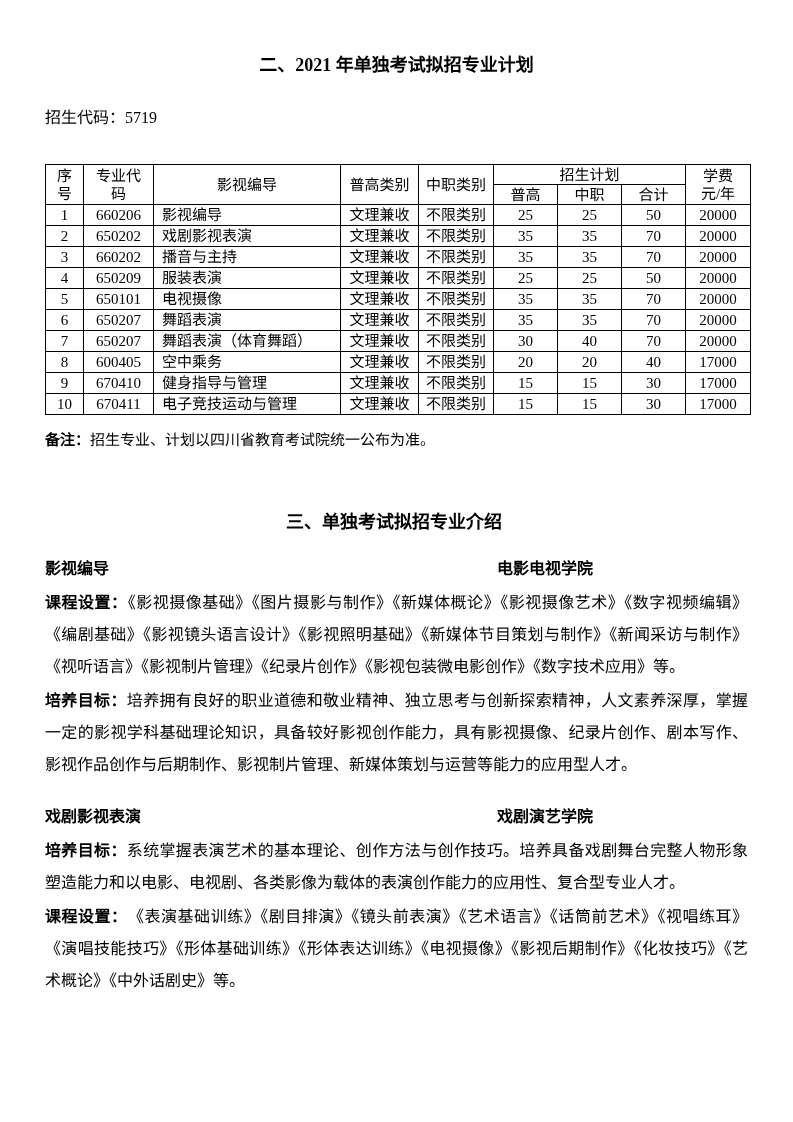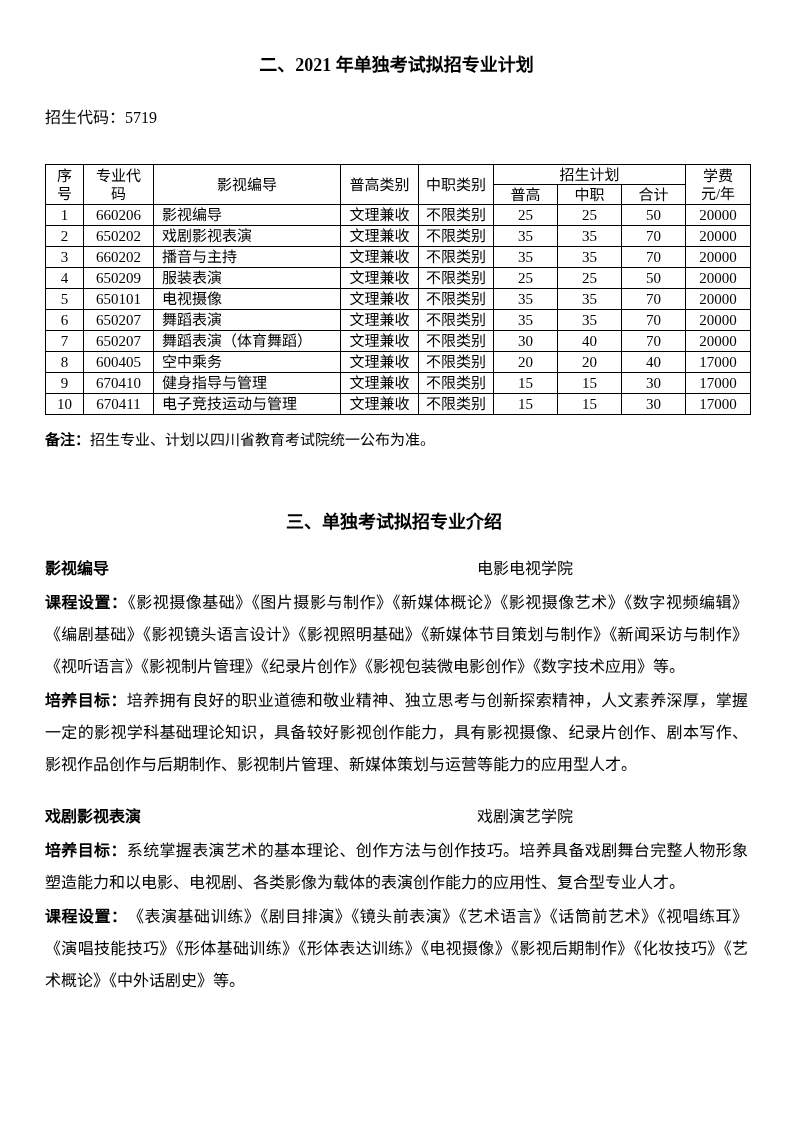--- a/index.html
+++ b/index.html
@@ -55,21 +55,21 @@
   }
 
   .majors{margin:14px 45px 0 45px;}
   .major{margin-top:20px;}
   .major-head{
     position:relative;
     height:32px;line-height:32px;
     font-size:16px;
   }
   .major-name{font-weight:bold;}
-  .college-name{position:absolute;left:432px;top:0;font-weight:normal;}
+  .college-name{position:absolute;left:452px;top:0;font-weight:bold;}
   .major p{
     margin:2px 0 0 0;
     font-size:16px;
     line-height:32px;
     text-align:justify;
   }
   .major p b{font-weight:bold;}
 </style>
 </head>
 <body>

